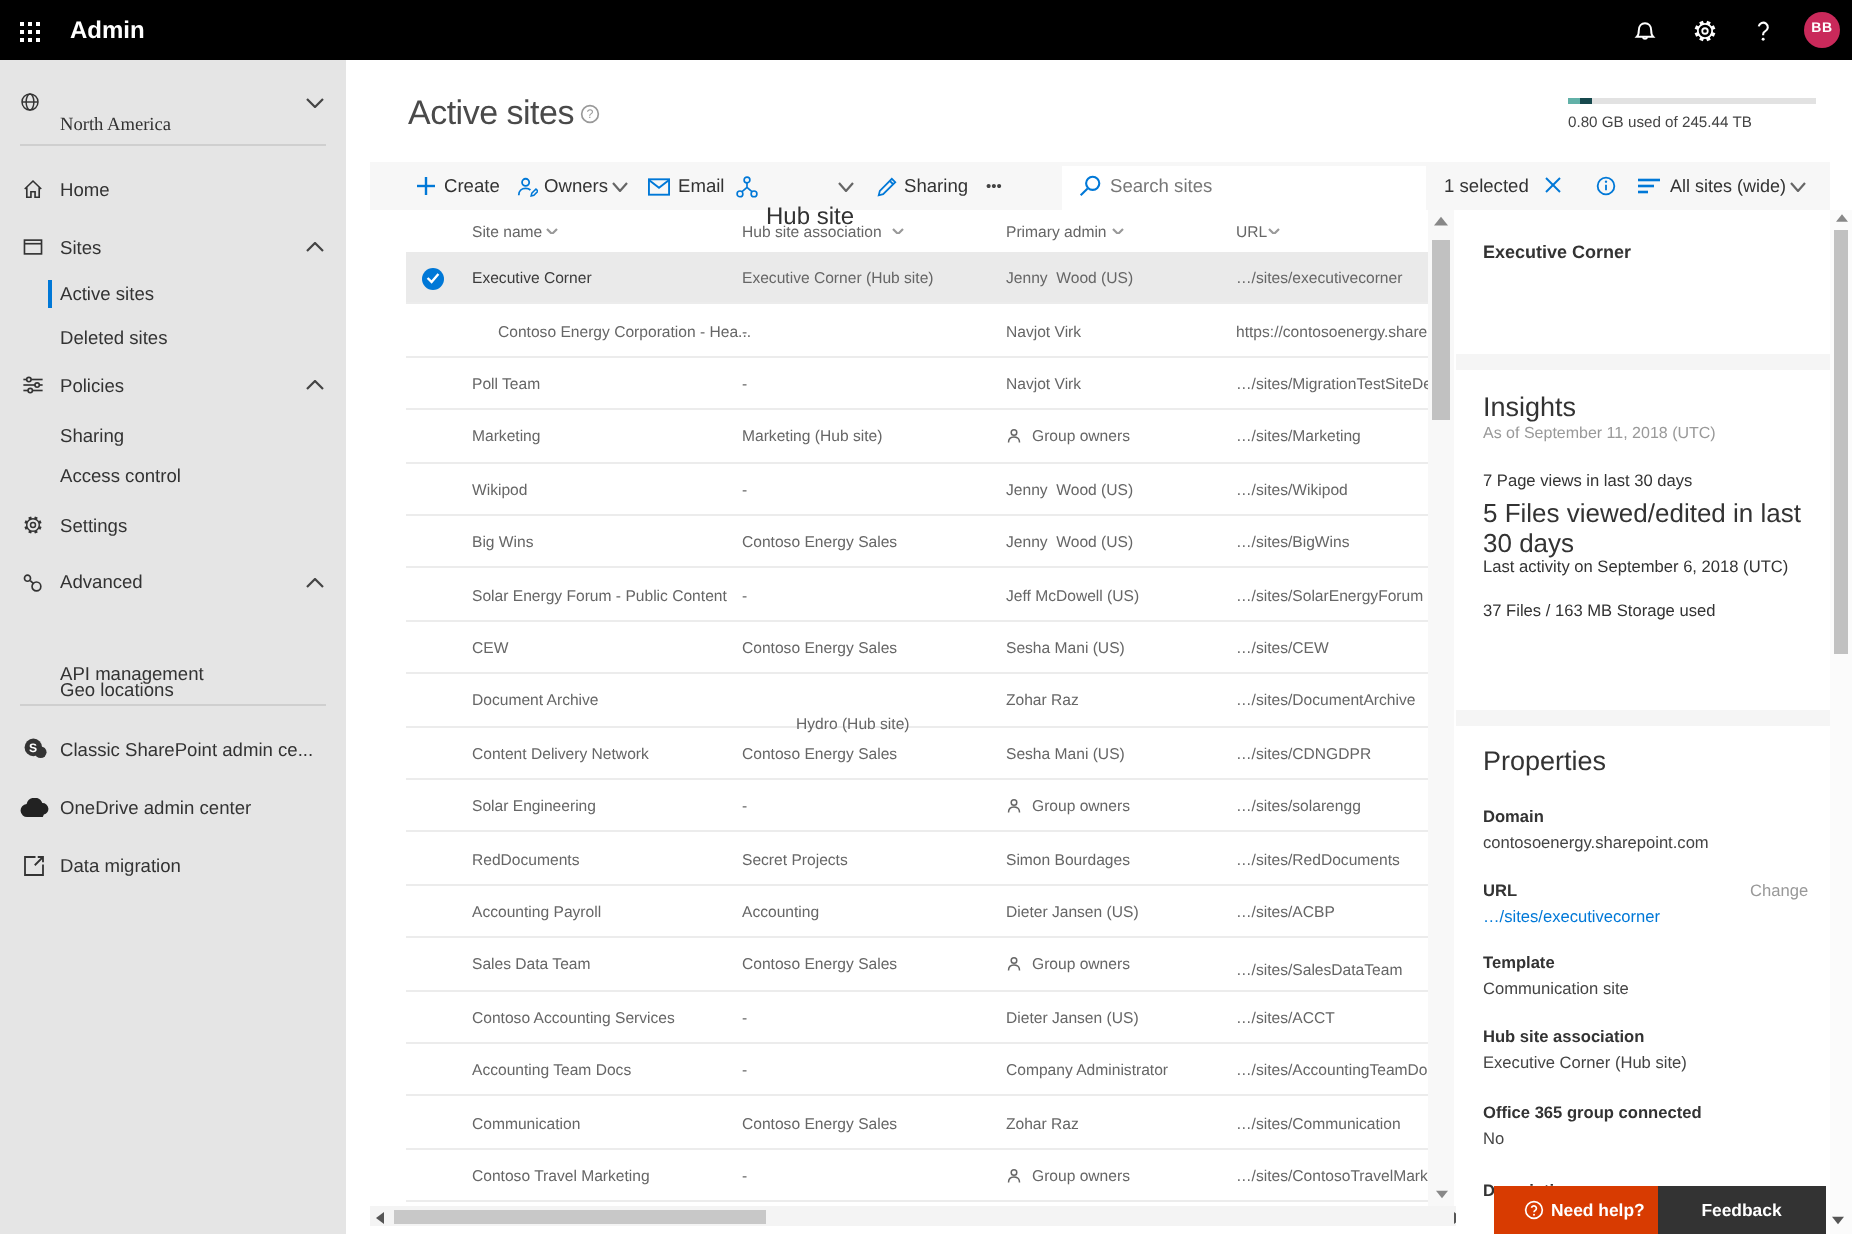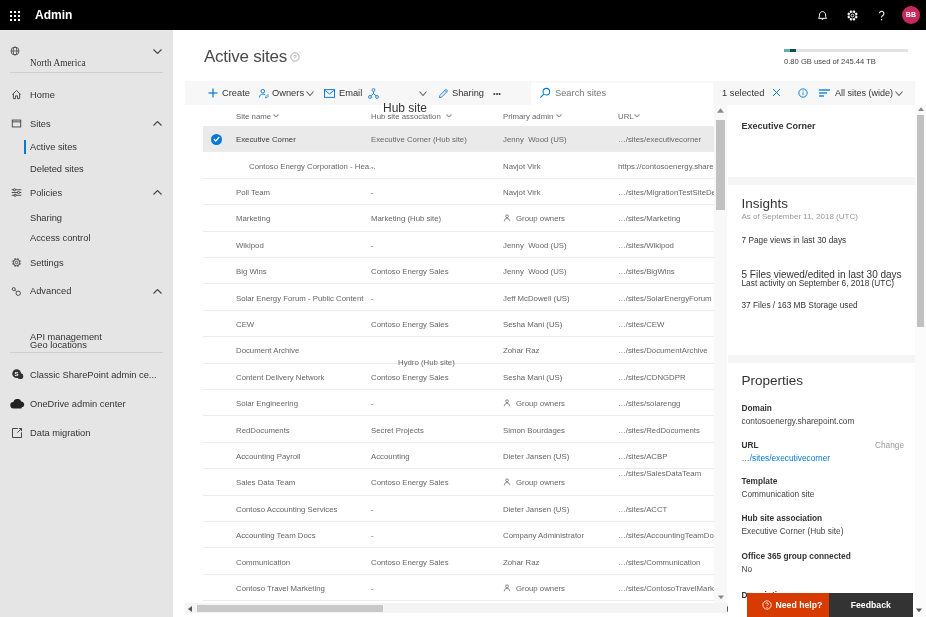--- a/index.html
+++ b/index.html
@@ -325,21 +325,21 @@
 <div class="cell" style="left:300px;top:330.0px;color:#666;">Dieter Jansen (US)</div>
 <div class="cell" style="left:415px;top:330.0px;color:#666;">…/sites/ACBP</div>
 <div class="abs" style="left:0;top:343.2px;width:511px;height:26.4px;border-bottom:1px solid #ececec;"></div>
 <div class="cell" style="left:33px;top:356.4px;color:#666;">Sales Data Team</div>
 <div class="cell" style="left:168px;top:356.4px;color:#666;">Contoso Energy Sales</div>
 <svg class="abs" style="left:300px;top:352.4px;" width="8" height="8" viewBox="0 0 16 16" fill="none" stroke="#666" stroke-width="1.5">
       <circle cx="8" cy="4.5" r="2.8"></circle>
       <path d="M2.5 14.5 C2.5 10.8 5 9 8 9 C11 9 13.5 10.8 13.5 14.5"></path>
     </svg>
 <div class="cell" style="left:313px;top:356.4px;color:#666;">Group owners</div>
-<div class="cell" style="left:415px;top:347px;color:#666;">…/sites/SalesDataTeam</div>
+<div class="cell" style="left:415px;top:359px;color:#666;">…/sites/SalesDataTeam</div>
 <div class="abs" style="left:0;top:369.6px;width:511px;height:26.4px;border-bottom:1px solid #ececec;"></div>
 <div class="cell" style="left:33px;top:382.8px;color:#666;">Contoso Accounting Services</div>
 <div class="cell" style="left:168px;top:382.8px;color:#666;">-</div>
 <div class="cell" style="left:300px;top:382.8px;color:#666;">Dieter Jansen (US)</div>
 <div class="cell" style="left:415px;top:382.8px;color:#666;">…/sites/ACCT</div>
 <div class="abs" style="left:0;top:396.0px;width:511px;height:26.4px;border-bottom:1px solid #ececec;"></div>
 <div class="cell" style="left:33px;top:409.2px;color:#666;">Accounting Team Docs</div>
 <div class="cell" style="left:168px;top:409.2px;color:#666;">-</div>
 <div class="cell" style="left:300px;top:409.2px;color:#666;">Company Administrator</div>
 <div class="cell" style="left:415px;top:409.2px;color:#666;">…/sites/AccountingTeamDocs</div>
@@ -373,21 +373,21 @@
 <div class="abs" style="left:197px;top:604.5px;width:186px;height:7px;background:#c8c8c8;"></div>
 <svg class="abs" style="left:727px;top:605.5px;" width="4" height="6" viewBox="0 0 4 6">
     <polygon points="4,3 0,0 0,6" fill="#555"></polygon>
   </svg>
 <div class="abs" style="left:728px;top:105px;width:187px;height:512px;background:#fff;">
 <div class="abs" style="left:13.5px;top:15.5px;font-size:9px;font-weight:bold;color:#333;">Executive Corner</div>
 <div class="abs" style="left:0;top:72px;width:187px;height:8px;background:#f5f5f5;"></div>
 <div class="abs" style="left:13.5px;top:91px;font-size:13.5px;color:#333;">Insights</div>
 <div class="abs" style="left:13.5px;top:107px;font-size:8px;color:#999;">As of September 11, 2018 (UTC)</div>
 <div class="abs" style="left:13.5px;top:130.0px;font-size:8.3px;color:#333;">7 Page views in last 30 days</div>
-<div class="abs" style="left:13.5px;top:164px;font-size:10px;color:#333;">5 Files viewed/edited in last 30 days</div>
+<div class="abs" style="left:13.5px;top:144px;font-size:13px;color:#333;">5 Files viewed/edited in last 30 days</div>
 <div class="abs" style="left:13.5px;top:173.4px;font-size:8.3px;color:#333;">Last activity on September 6, 2018 (UTC)</div>
 <div class="abs" style="left:13.5px;top:195.1px;font-size:8.3px;color:#333;">37 Files / 163 MB Storage used</div>
 <div class="abs" style="left:0;top:250px;width:187px;height:8px;background:#f5f5f5;"></div>
 <div class="abs" style="left:13.5px;top:268px;font-size:13.5px;color:#333;">Properties</div>
 <div class="abs" style="left:13.5px;top:298px;font-size:8.3px;font-weight:bold;color:#333;">Domain</div>
 <div class="abs" style="left:13.5px;top:311px;font-size:8.3px;color:#444;">contosoenergy.sharepoint.com</div>
 <div class="abs" style="left:13.5px;top:335px;font-size:8.3px;font-weight:bold;color:#333;">URL</div>
 <div class="abs" style="left:13.5px;top:348px;font-size:8.3px;color:#0078d7;">…/sites/executivecorner</div>
 <div class="abs" style="left:147px;top:335px;font-size:8.3px;color:#999;">Change</div>
 <div class="abs" style="left:13.5px;top:371px;font-size:8.3px;font-weight:bold;color:#333;">Template</div>

